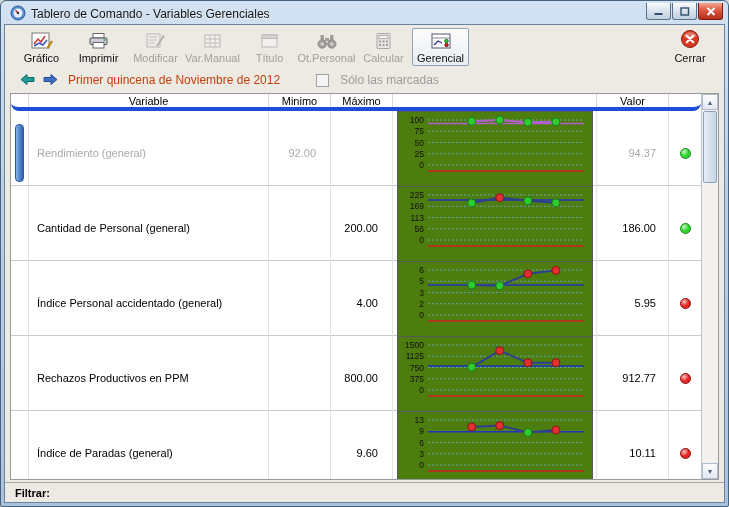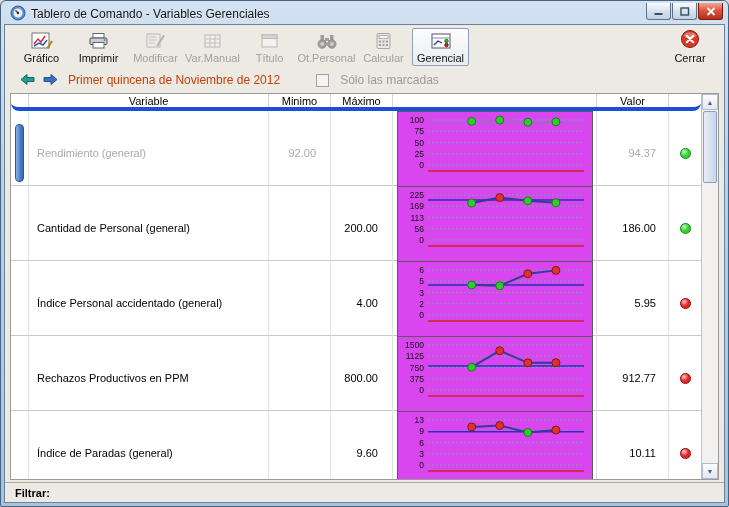--- a/index.html
+++ b/index.html
@@ -52,21 +52,21 @@
   .hcell:last-child{border-right:none;}
   .tbody{flex:1;overflow:hidden;}
   .trow{height:75px;border-bottom:1px solid #c9c9c9;background:#fff;}
   .cell{display:flex;align-items:center;border-right:1px solid #e2e2e2;min-width:0;font-size:11px;}
   .cell:last-child{border-right:none;}
   .selcell{justify-content:center;}
   .selbar{width:9px;height:58px;border-radius:4px;background:linear-gradient(90deg,#8ab4e8,#4a7ec8 60%,#3565ad);border:1px solid #2c5a99;}
   .varcell{padding-left:8px;}
   .numcell{justify-content:flex-end;padding-right:14px;}
   .chartcell{justify-content:center;}
-  .chartbox{width:196px;height:84px;border:1px solid #5a5a5a;background:#d946ef;}
+  .chartbox{width:196px;height:84px;border:1px solid #5a5a5a;background:#4d7c0f;}
   .valcell{justify-content:flex-end;padding-right:12px;}
   .ledcell{justify-content:center;}
   .led{width:11px;height:11px;border-radius:50%;border:1px solid #444;}
   .trow.dimmed .varcell,.trow.dimmed .numcell,.trow.dimmed .valcell{color:#a9a9a9;}
 
   
   .vscroll{flex:0 0 17px;background:#f2f1f0;border-left:1px solid #c2c2c2;display:flex;flex-direction:column;}
   .sbtn{flex:0 0 16px;display:flex;align-items:center;justify-content:center;
     background:linear-gradient(180deg,#fdfdfe,#e2e8f0);border:1px solid #aebccd;font-size:7px;color:#4d6185;}
   .strack{flex:1;position:relative;}

